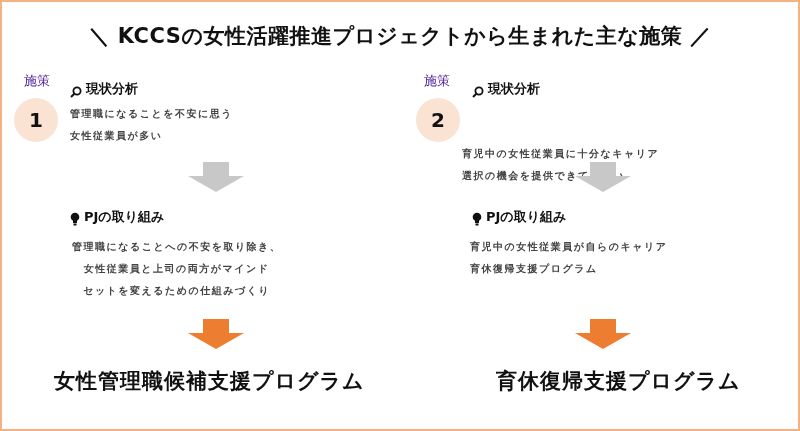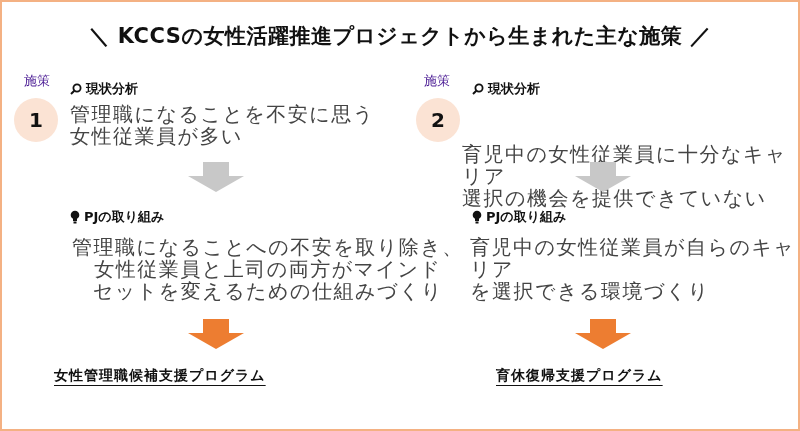--- a/index.html
+++ b/index.html
@@ -1,23 +1,23 @@
 <!DOCTYPE html>
 <html><head>
 <meta charset="utf-8">
 <style>
   html, body { margin:0; padding:0; }
   body { width:800px; height:431px; background:#fff; font-family:"DejaVu Sans", sans-serif; position:relative; overflow:hidden; }
   .frame { position:absolute; left:0; top:0; width:796px; height:427px; border:2px solid #f4b183; }
   .title { position:absolute; left:0; width:800px; top:22px; text-align:center; font-size:21px; font-weight:bold; color:#111; letter-spacing:0.5px; }
   .label-shisaku { position:absolute; font-size:13px; color:#4c1d95; }
   .circle { position:absolute; width:44px; height:44px; border-radius:50%; background:#fbe3d4; display:flex; align-items:center; justify-content:center; font-size:20px; font-weight:bold; color:#111; }
-  .sec-head { position:absolute; font-size:13px; font-weight:bold; color:#111; display:flex; align-items:center; gap:4px; }
-  .body-text { position:absolute; font-size:20px; color:#444; line-height:22px; letter-spacing:1.5px; white-space:pre-line; }
-  .program { position:absolute; font-size:14px; font-weight:bold; color:#111; text-decoration:underline; text-underline-offset:5px; letter-spacing:1px; white-space:nowrap;text-align:center; }
+  .sec-head { position:absolute; font-size:13px; font-weight:bold; color:#111; display:flex; align-items:flex-end; gap:4px; }
+  .body-text { position:absolute; font-size:10px; color:#444; line-height:22px; letter-spacing:1.5px; white-space:pre-line;font-weight:bold; }
+  .program { position:absolute; font-size:21px; font-weight:bold; color:#111; text-underline-offset:5px; letter-spacing:1px; white-space:nowrap;text-align:center; }
   svg { display:block; }
 </style>
 </head>
 <body>
 
 <div class="frame"></div>
 
 <div class="title">＼ KCCSの女性活躍推進プロジェクトから生まれた主な施策 ／</div>
 
 <div>
@@ -96,21 +96,21 @@
     <span>
       <svg width="10" height="14" viewBox="0 0 10 14">
           <circle cx="5" cy="5" r="4.3" fill="#111"></circle>
           <rect x="3" y="8" width="4" height="3" fill="#111"></rect>
           <rect x="3.5" y="11.5" width="3" height="2" fill="#111"></rect>
         </svg>
     </span>
     <span>PJの取り組み</span>
   </div>
   <div class="body-text" style="left:470px;top:236px;">育児中の女性従業員が自らのキャリア
-を選択できる環境づくり</div>
+育休復帰支援プログラム</div>
 
   <div style="position:absolute;left:575px;top:319px;">
     <svg width="56" height="30" viewBox="0 0 56 30">
         <rect x="15" y="0" width="26" height="14" fill="#ed7d31"></rect>
         <polygon points="0,14 56,14 28,30" fill="#ed7d31"></polygon>
       </svg>
   </div>
 
   <div class="program" style="left:496px;top:367px;">育休復帰支援プログラム</div>
 </div>

